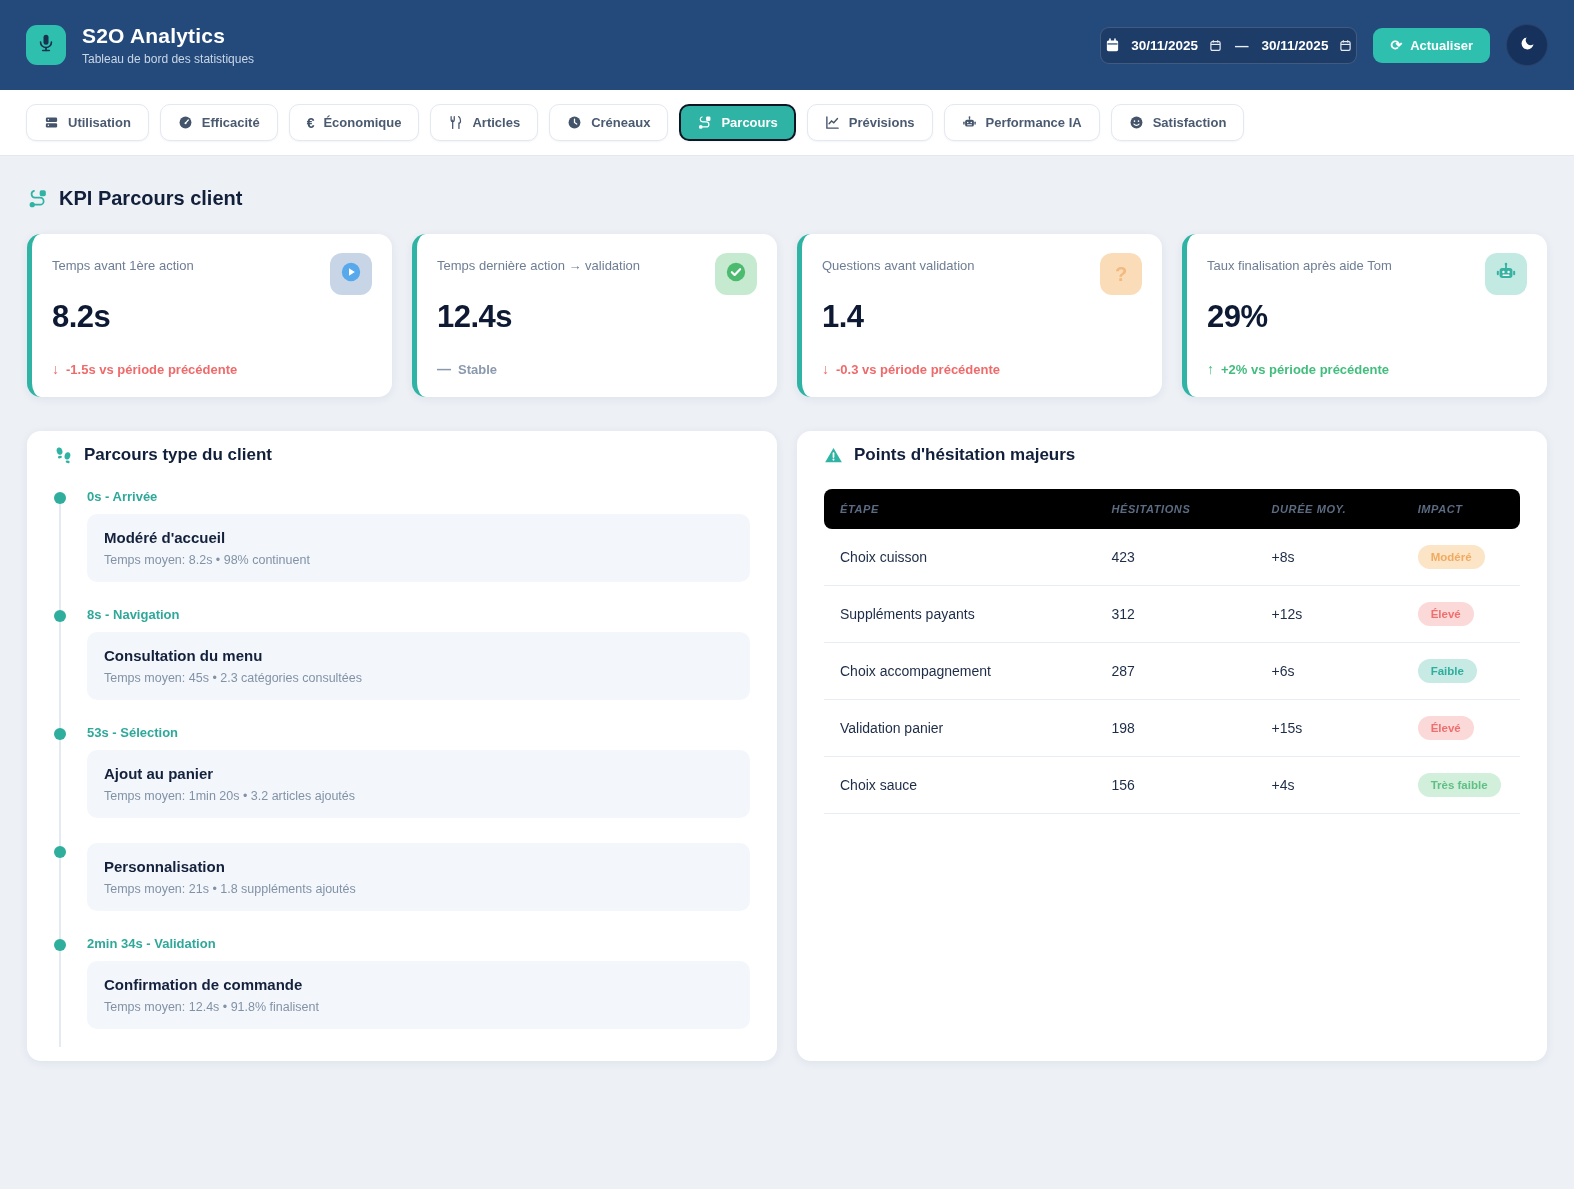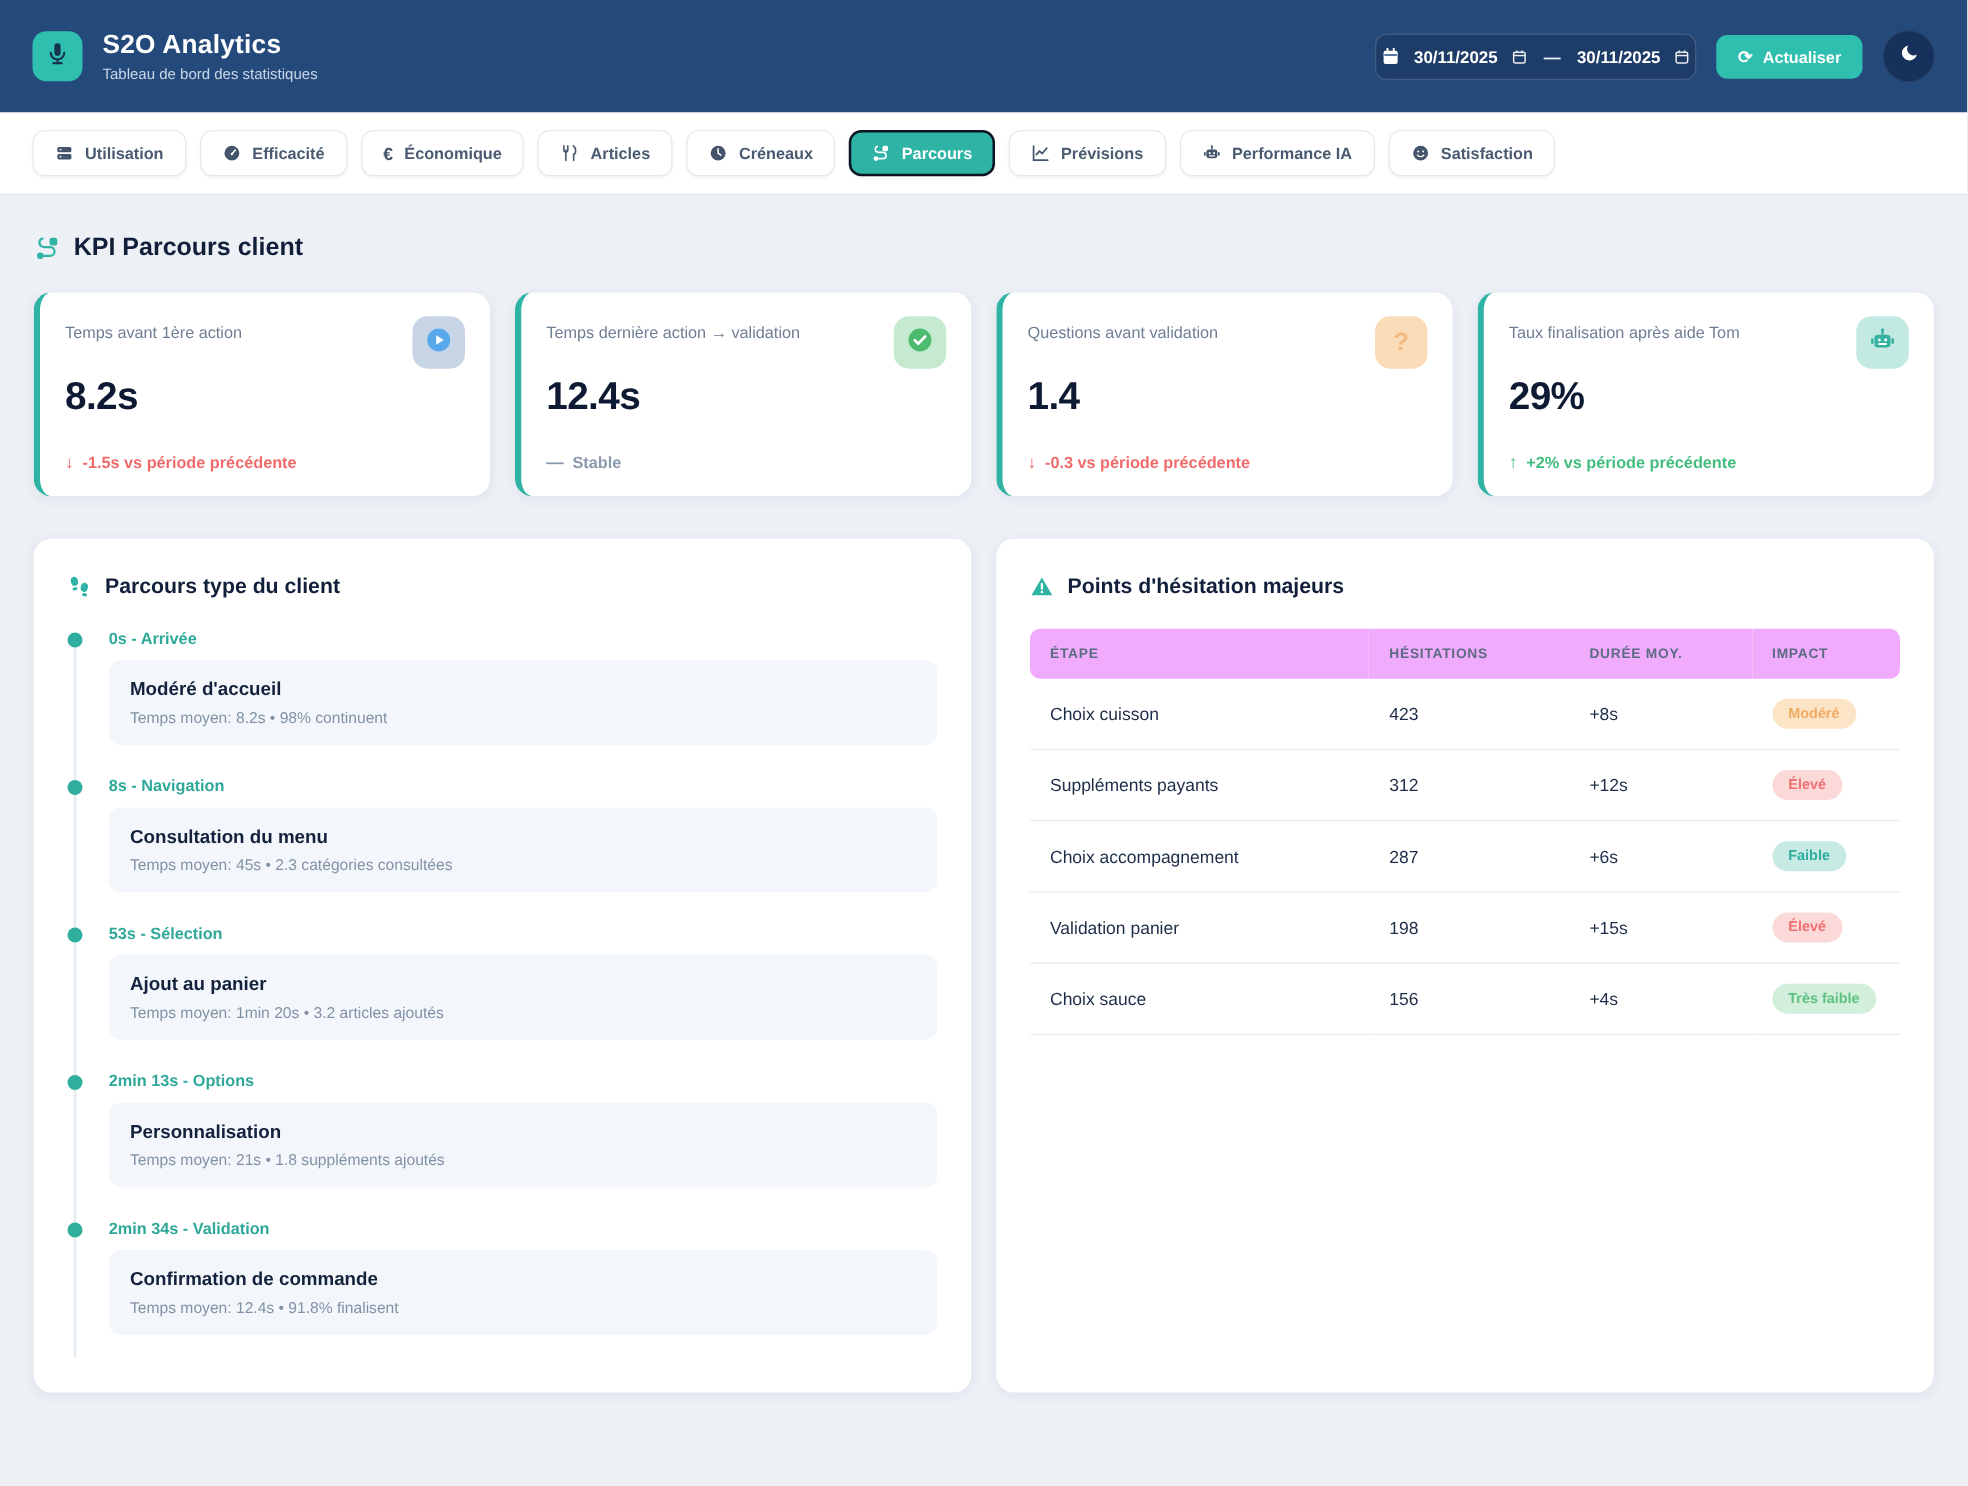--- a/index.html
+++ b/index.html
@@ -45,39 +45,39 @@
   .kpi-top { display:flex; justify-content:space-between; align-items:flex-start; }
   .kpi-label { font-size:13px; color:#6e7e94; line-height:1.4; padding-top:4px; max-width:72%; }
   .icon-badge { width:42px; height:42px; border-radius:12px; display:flex; align-items:center; justify-content:center; flex:0 0 auto; }
   .icon-badge svg { width:22px; height:22px; }
   .icon-badge .qmark { font-size:20px; font-weight:800; font-family:inherit; }
   .kpi-value { font-size:31px; font-weight:700; color:#0e1a33; letter-spacing:-.5px; margin-top:4px; }
   .kpi-trend { margin-top:26px; font-size:13px; font-weight:600; display:flex; align-items:center; gap:7px; }
   .kpi-trend .arrow { font-size:14px; }
 
   .panels { display:grid; grid-template-columns:1fr 1fr; gap:20px; margin-top:34px; }
-  .panel { background:#fff; border-radius:14px; padding:28px 27px; box-shadow:0 2px 10px rgba(20,40,80,.07); }
+  .panel { background:#fff; border-radius:14px; padding:14px 27px; box-shadow:0 2px 10px rgba(20,40,80,.07); }
   .panel-title { display:flex; align-items:center; gap:11px; font-size:17px; font-weight:800; color:#121f3a; }
   .panel-title .icn { display:flex; color:#2fb3a4; }
   .panel-title .icn svg { width:19px; height:19px; }
 
   
   .timeline { margin-top:24px; position:relative; padding-bottom:18px; }
   .timeline::before { content:""; position:absolute; left:5px; top:8px; bottom:0; width:2px; background:#e3eaf2; }
   .step { position:relative; padding-left:33px; margin-bottom:25px; }
   .step:last-child { margin-bottom:0; }
   .step-dot { position:absolute; left:0; top:3px; width:12px; height:12px; border-radius:50%; background:#2fae9e; }
   .step-label { font-size:13px; font-weight:700; color:#2fa89a; }
   .step-card { margin-top:10px; background:#f3f7fb; border-radius:10px; padding:15px 17px; }
   .step-title { font-size:15px; font-weight:800; color:#14213c; }
   .step-meta { font-size:12.5px; color:#8292a6; margin-top:7px; }
 
   
   .htable { width:100%; border-collapse:collapse; margin-top:24px; }
-  .htable th { text-align:left; background:#f0abfc; padding:14px 16px; font-size:11px; font-weight:800; letter-spacing:.6px; color:#5b6b82; }
+  .htable th { text-align:left; background:#000000; padding:14px 16px; font-size:11px; font-weight:800; letter-spacing:.6px; color:#5b6b82;font-style:italic; }
   .htable th:first-child { border-radius:8px 0 0 8px; }
   .htable th:last-child { border-radius:0 8px 8px 0; }
   .htable td { padding:16px 16px; font-size:14px; color:#1d2c47; border-bottom:1px solid #e8edf4; }
   .htable td.num { font-weight:400; }
   .col-etape { width:39%; } .col-hes { width:23%; } .col-dur { width:21%; } .col-imp { width:17%; }
   .badge { display:inline-block; padding:6px 13px; border-radius:999px; font-size:11.5px; font-weight:700; }
 </style>
 </head>
 <body>
 
@@ -346,21 +346,20 @@
             <div class="step">
               <span class="step-dot"></span>
               <div class="step-label">53s - Sélection</div>
               <div class="step-card">
                 <div class="step-title">Ajout au panier</div>
                 <div class="step-meta">Temps moyen: 1min 20s • 3.2 articles ajoutés</div>
               </div>
             </div>
             <div class="step">
               <span class="step-dot"></span>
-              <div class="step-label">2min 13s - Options</div>
               <div class="step-card">
                 <div class="step-title">Personnalisation</div>
                 <div class="step-meta">Temps moyen: 21s • 1.8 suppléments ajoutés</div>
               </div>
             </div>
             <div class="step">
               <span class="step-dot"></span>
               <div class="step-label">2min 34s - Validation</div>
               <div class="step-card">
                 <div class="step-title">Confirmation de commande</div>

